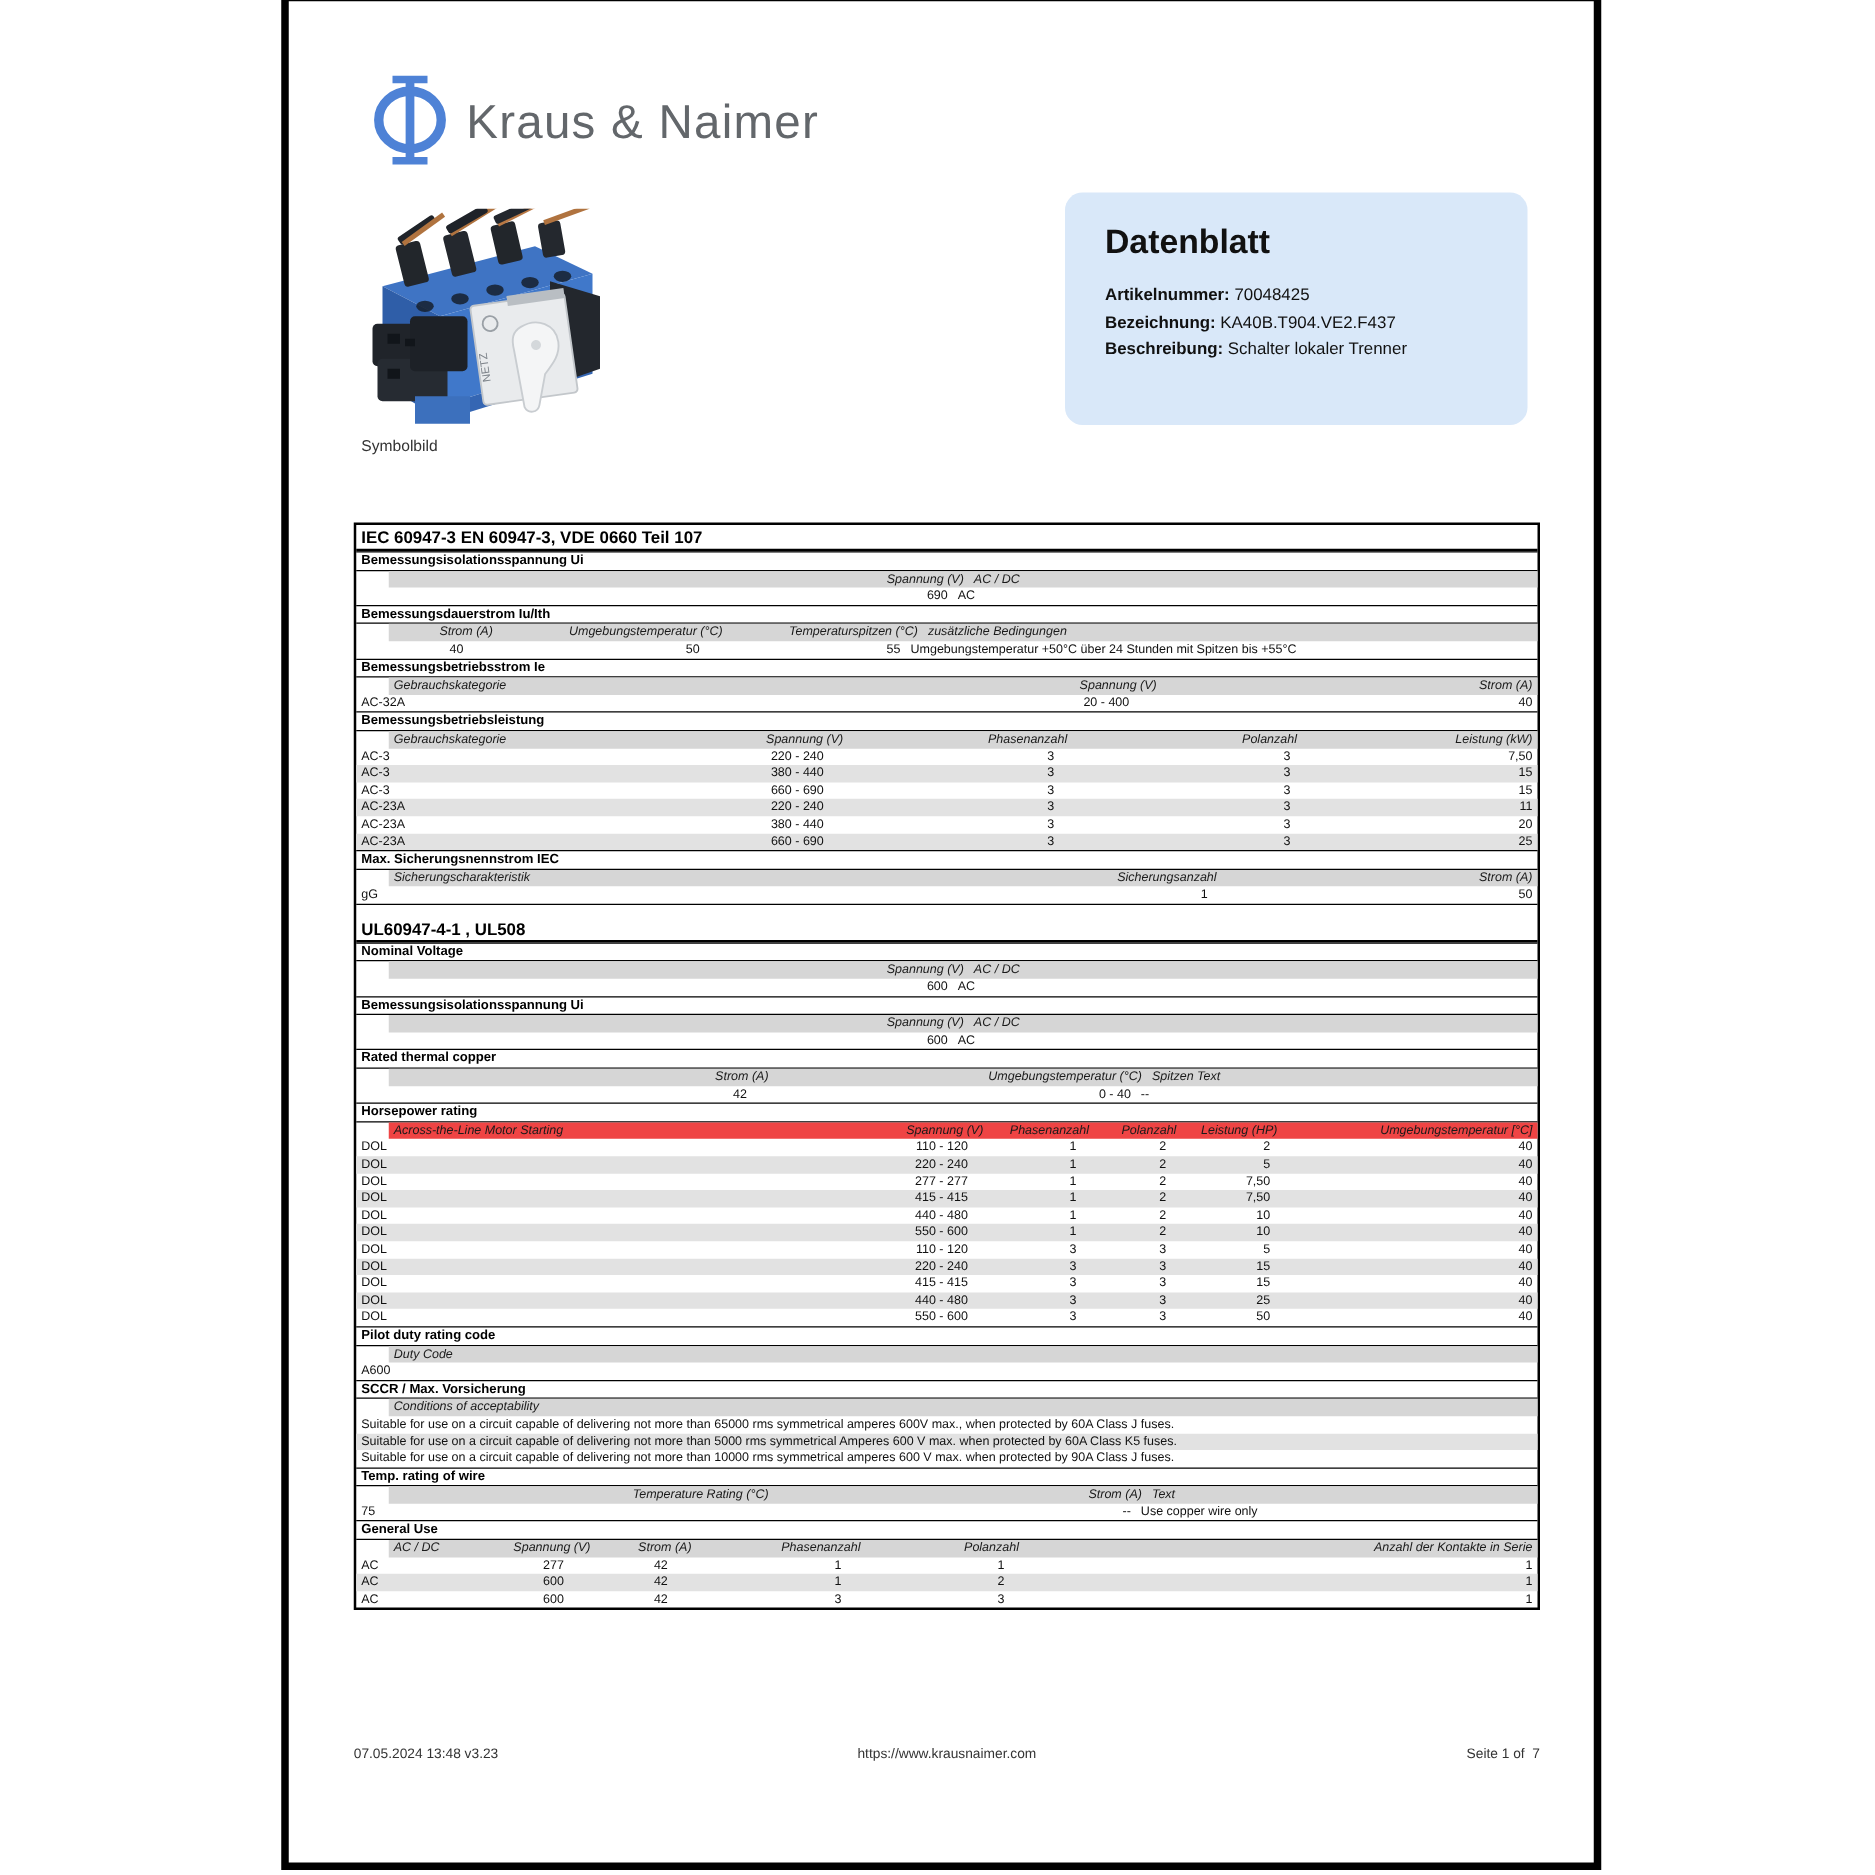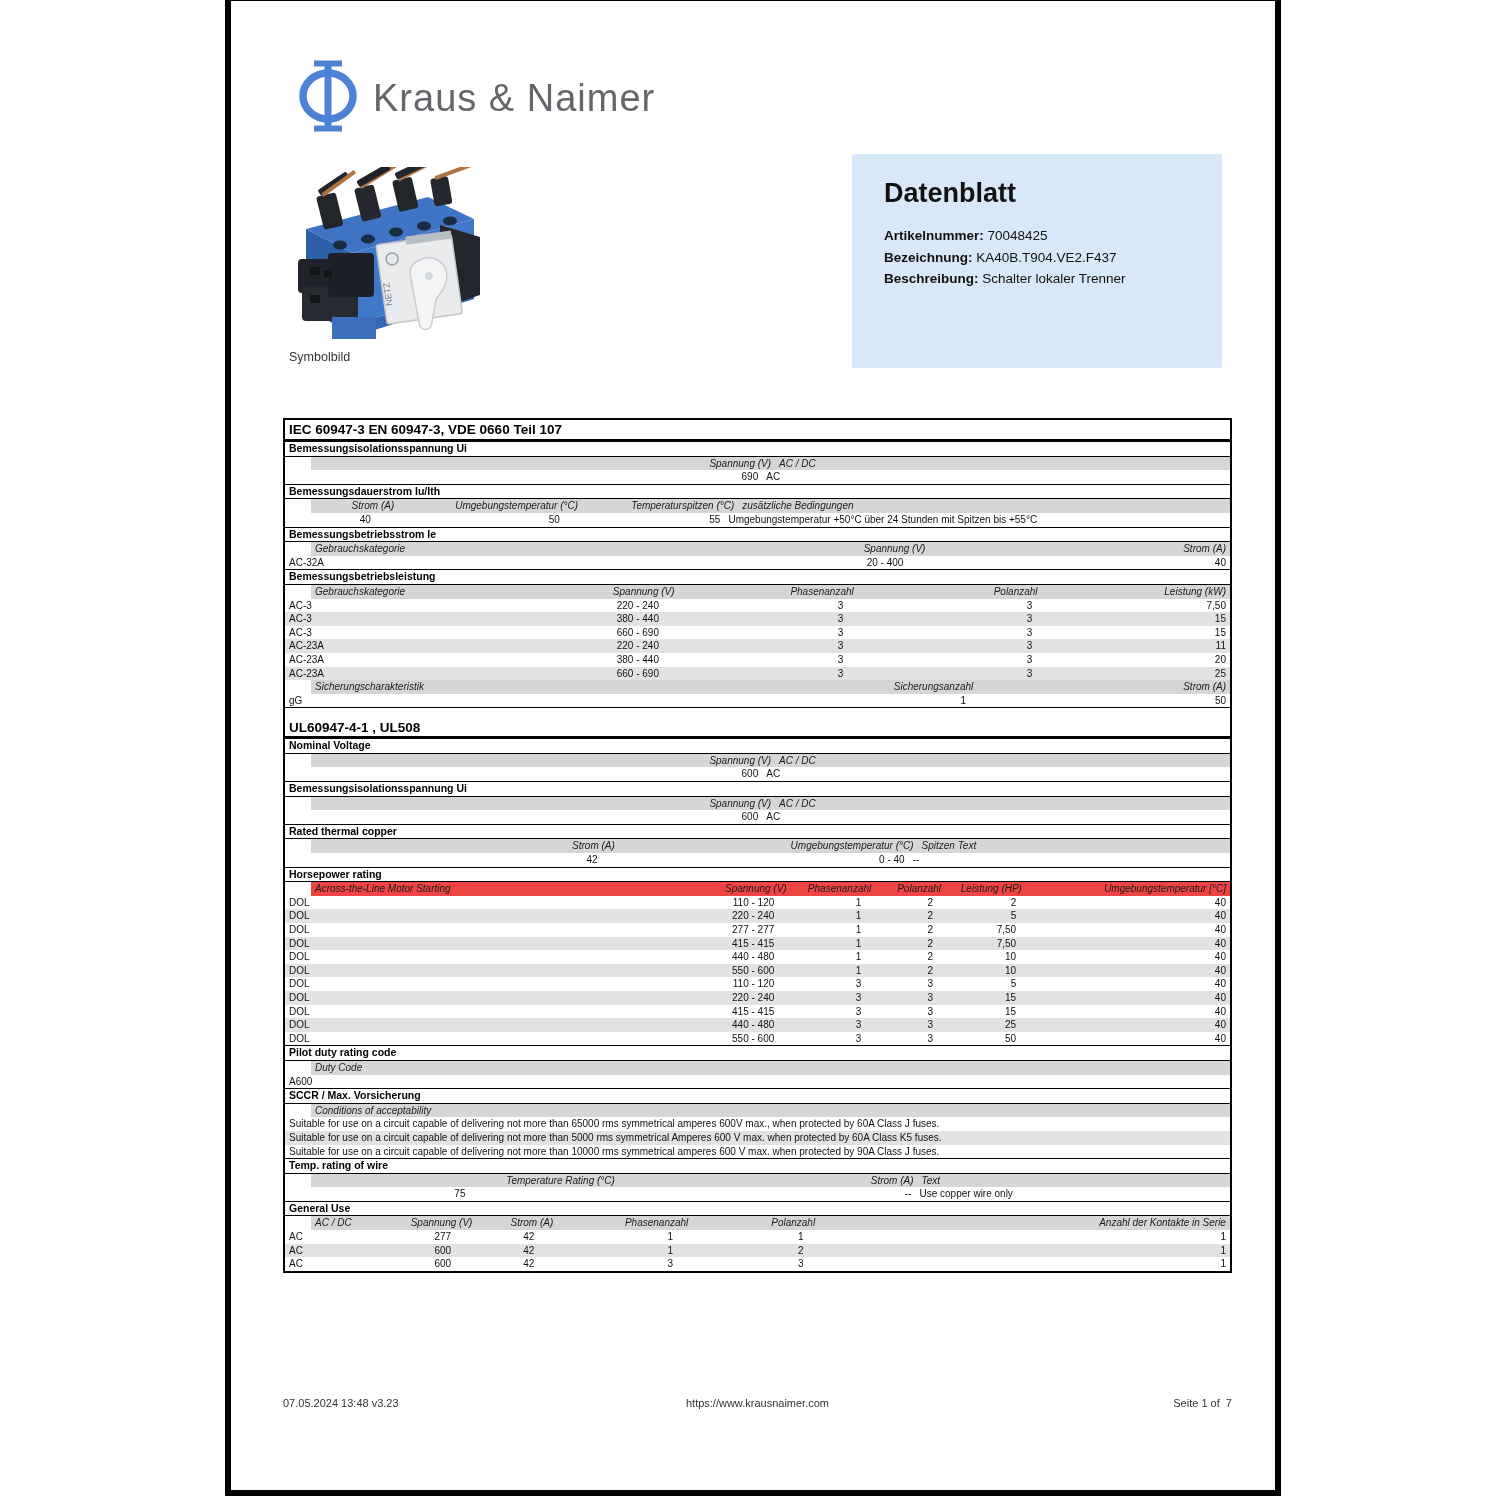--- a/index.html
+++ b/index.html
@@ -6,21 +6,21 @@
     font-family:"Liberation Sans",sans-serif;-webkit-font-smoothing:antialiased;}
   .page{position:absolute;left:225px;top:-5px;width:1044px;height:1489px;
     border:6px solid #000;background:#fff;}
   
   .logo{position:absolute;left:66px;top:58px;display:flex;align-items:center;gap:14px;}
   .logo-text{font-size:38px;color:#63676b;letter-spacing:1px;}
   
   .figure{position:absolute;left:57px;top:166px;width:200px;height:178px;}
   .figure-caption{position:absolute;left:58px;top:349px;font-size:12.5px;color:#333;}
   
-  .card{position:absolute;left:621px;top:153px;width:370px;height:214px;border-radius:2px;}
+  .card{position:absolute;left:621px;top:153px;width:370px;height:186px;border-radius:14px;}
   .card-title{font-weight:700;font-size:27px;color:#111;margin:24px 0 0 32px;}
   .card-fields{margin:16px 0 0 32px;font-size:13.5px;line-height:21.5px;color:#111;}
   .card-fields b{font-weight:700;}
   
   .spec{position:absolute;left:52px;top:417px;width:949px;border:2px solid #000;
     box-sizing:border-box;background:#fff;}
   .t-title{display:flex;align-items:center;font-weight:700;font-size:13.5px;
     height:19px;padding:0 4px;border-bottom:2px solid #000;white-space:nowrap;}
   .t-title.gap{height:27px;align-items:flex-end;padding-bottom:1px;border-top:1px solid #000;}
   .t-sechead{font-weight:700;font-size:10.5px;height:13.6px;line-height:13.4px;
@@ -211,20 +211,21 @@
         <div class="t-cell" style="width: 20%; text-align: right;">3</div>
         <div class="t-cell" style="width: 20.5%; text-align: right;">20</div>
       </div>
       <div class="t-row t-data zebra" style="background: rgb(226, 226, 226);">
         <div class="t-cell" style="width: 30%; text-align: left;">AC-23A</div>
         <div class="t-cell" style="width: 10%; text-align: right;">660 - 690</div>
         <div class="t-cell" style="width: 19.5%; text-align: right;">3</div>
         <div class="t-cell" style="width: 20%; text-align: right;">3</div>
         <div class="t-cell" style="width: 20.5%; text-align: right;">25</div>
       </div>
+      <div class="t-sechead">Max. Sicherungsnennstrom IEC</div>
       <div class="t-row t-colhead" style="background: rgb(214, 214, 214);">
         <div class="t-cell" style="width: 55%; text-align: left;">Sicherungscharakteristik</div>
         <div class="t-cell" style="width: 17.5%; text-align: right;">Sicherungsanzahl</div>
         <div class="t-cell" style="width: 27.5%; text-align: right;">Strom (A)</div>
       </div>
       <div class="t-row t-data">
         <div class="t-cell" style="width: 55%; text-align: left;">gG</div>
         <div class="t-cell" style="width: 17.5%; text-align: right;">1</div>
         <div class="t-cell" style="width: 27.5%; text-align: right;">50</div>
       </div>
@@ -375,21 +376,21 @@
       <div class="t-row t-data">
         <div class="t-cell" style="width: 100%; text-align: left;">Suitable for use on a circuit capable of delivering not more than 10000 rms symmetrical amperes 600 V max. when protected by 90A Class J fuses.</div>
       </div>
       <div class="t-sechead">Temp. rating of wire</div>
       <div class="t-row t-colhead" style="background: rgb(214, 214, 214);">
         <div class="t-cell" style="width: 33.5%; text-align: right;">Temperature Rating (°C)</div>
         <div class="t-cell" style="width: 32.5%; text-align: right;">Strom (A)</div>
         <div class="t-cell" style="width: 34%; text-align: left;">Text</div>
       </div>
       <div class="t-row t-data">
-        <div class="t-cell" style="width: 33.5%; text-align: center; margin-left: 20px;">75</div>
+        <div class="t-cell" style="width: 33.5%; text-align: left;">75</div>
         <div class="t-cell" style="width: 32.5%; text-align: right;">--</div>
         <div class="t-cell" style="width: 34%; text-align: left;">Use copper wire only</div>
       </div>
       <div class="t-sechead">General Use</div>
       <div class="t-row t-colhead" style="background: rgb(214, 214, 214);">
         <div class="t-cell" style="width: 8%; text-align: left;">AC / DC</div>
         <div class="t-cell" style="width: 10%; text-align: right;">Spannung (V)</div>
         <div class="t-cell" style="width: 8.8%; text-align: right;">Strom (A)</div>
         <div class="t-cell" style="width: 14.7%; text-align: right;">Phasenanzahl</div>
         <div class="t-cell" style="width: 13.8%; text-align: right;">Polanzahl</div>

